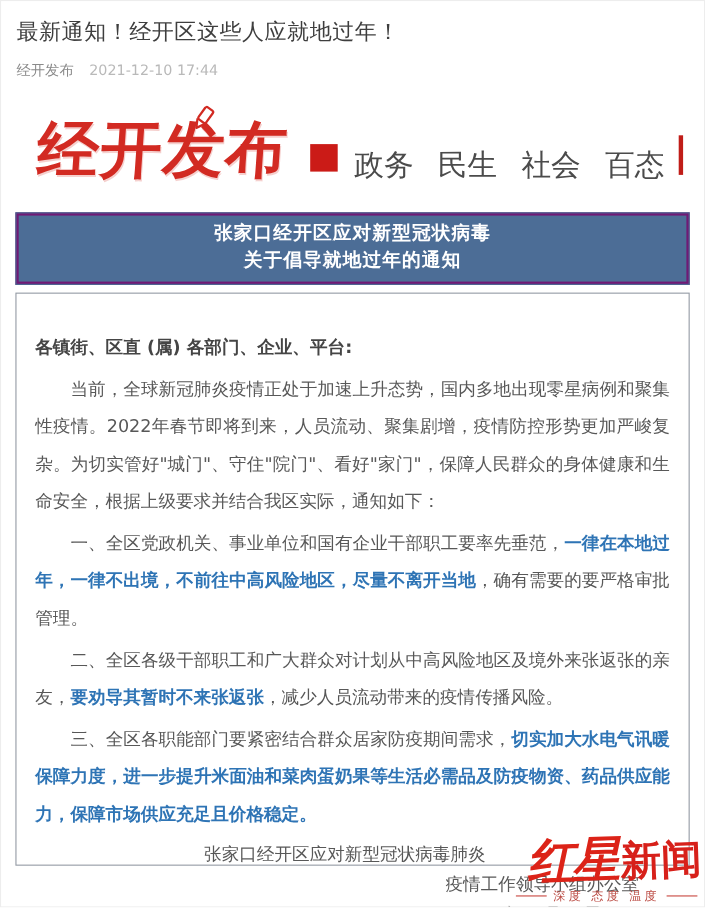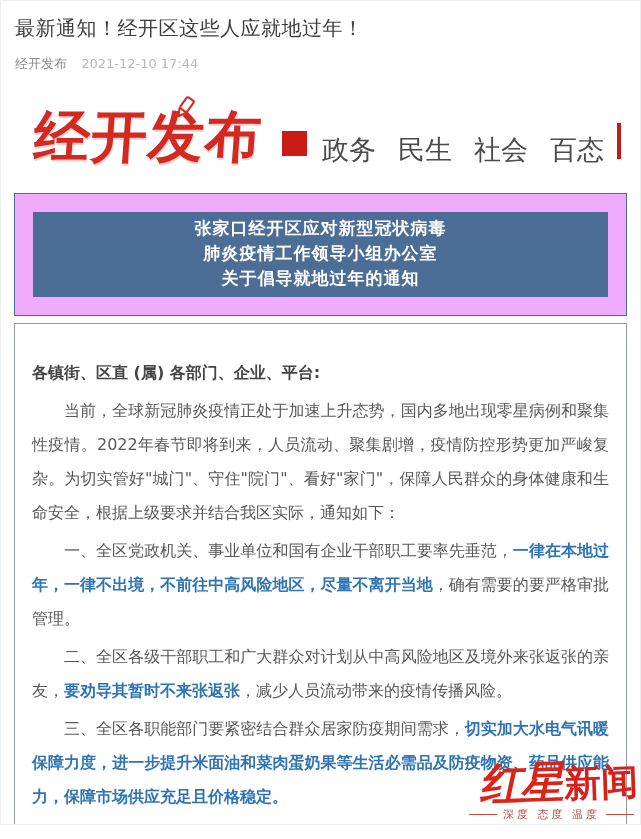--- a/index.html
+++ b/index.html
@@ -20,21 +20,21 @@
   .logo-text {
     display:inline-block; font-size:56px; font-weight:900; color:#d22a22;
     letter-spacing:1px; line-height:1; transform:skewX(-4deg);
     text-shadow:1px 2px 0 rgba(210,40,30,0.22);
   }
   .pencil { position:absolute; left:142px; top:-14px; width:17px; height:26px; transform:rotate(36deg); }
   .sq { width:25px; height:25px; background:#cb1b17; margin:12px 0 0 20px; flex:0 0 auto; }
   .tagline { display:flex; gap:22px; margin-left:15px; margin-top:26px; font-size:27px; color:#4b4b4b; font-weight:500; white-space:nowrap; }
   .vbar { width:4px; height:36px; background:#c01d18; margin-left:13px; margin-top:8px; flex:0 0 auto; }
   
-  .notice-head-outer { margin:6px 13px 0; border:1px solid #4a6b94; padding:18px; background:#f0abfc; }
+  .notice-head-outer { margin:6px 13px 0; border:1px solid #4a6b94; padding:2px; background:#701a75; }
   .notice-head-inner { background:#4c6d96; color:#ffffff; text-align:center; font-weight:bold; font-size:17px; line-height:25px; padding:4px 0 6px; letter-spacing:1px; }
   
   .notice-body {
     margin:7px 13px 0; border:1px solid #939aa4; height:521px; box-sizing:border-box;
     padding:26px 17px 0; font-size:16px; color:#585858; text-align:justify; position:relative;
   }
   .salutation { margin:0; padding-top:6px; font-weight:bold; color:#454545; line-height:34px; }
   .para { margin:4px 0 0; text-indent:2em; line-height:34px; }
   .em { color:#2e74b5; font-weight:bold; }
   .signature { margin-top:6px; text-align:right; line-height:27px; color:#585858; }
@@ -77,21 +77,20 @@
       <span>民生</span>
       <span>社会</span>
       <span>百态</span>
     </div>
     <span class="vbar"></span>
   </div>
 
   <div class="notice-head-outer">
     <div class="notice-head-inner">
       <div>张家口经开区应对新型冠状病毒</div>
-      <div>肺炎疫情工作领导小组办公室</div>
       <div>关于倡导就地过年的通知</div>
     </div>
   </div>
 
   <div class="notice-body">
     <p class="salutation">各镇街、区直 (属) 各部门、企业、平台:</p>
 
     <p class="para"><span>当前，全球新冠肺炎疫情正处于加速上升态势，国内多地出现零星病例和聚集性疫情。2022年春节即将到来，人员流动、聚集剧增，疫情防控形势更加严峻复杂。为切实管好"城门"、守住"院门"、看好"家门"，保障人民群众的身体健康和生命安全，根据上级要求并结合我区实际，通知如下：</span></p>
 
     <p class="para"><span>一、全区党政机关、事业单位和国有企业干部职工要率先垂范，</span><span class="em">一律在本地过年，一律不出境，不前往中高风险地区，尽量不离开当地</span><span>，确有需要的要严格审批管理。</span></p>

